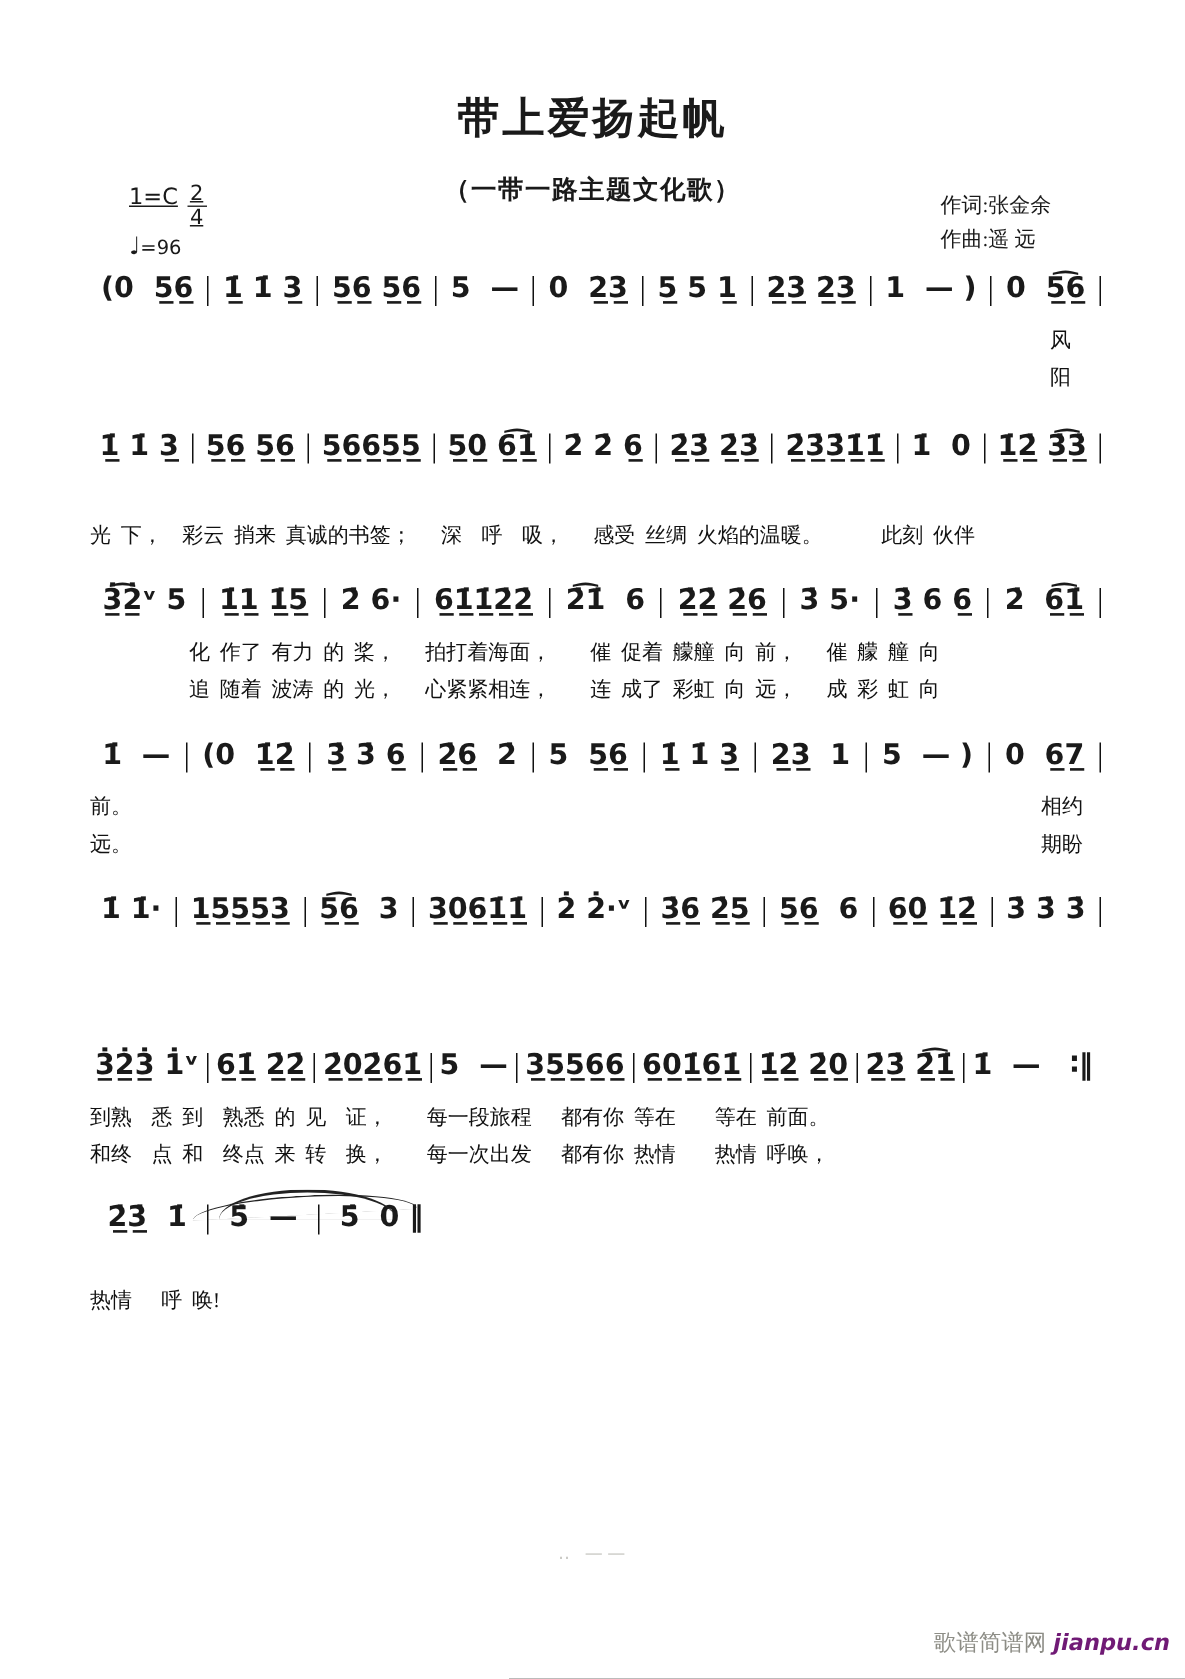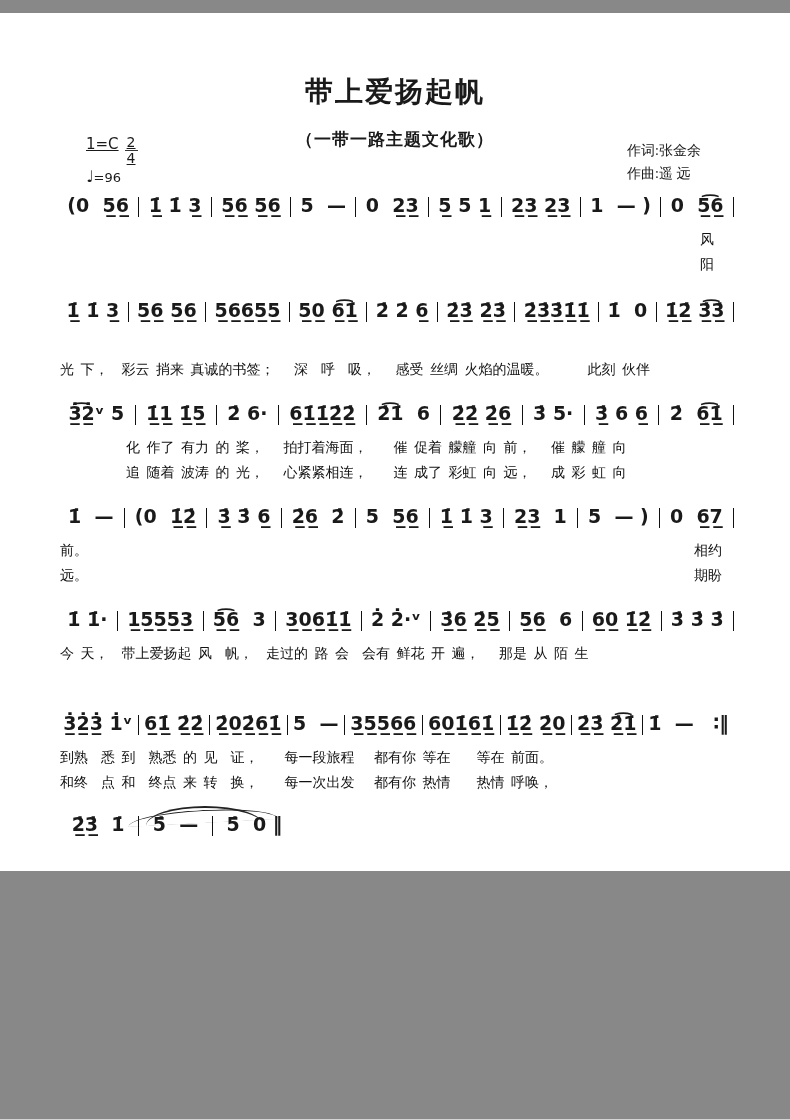--- a/index.html
+++ b/index.html
@@ -1,17 +1,17 @@
 <!DOCTYPE html>
 <html><head>
 <meta charset="utf-8">
 <style>
   html,body{margin:0;padding:0;background:#888;}
   .page{
-    position:relative;width:790px;height:858px;margin:13px auto;
+    position:relative;width:790px;height:1119px;margin:0 auto;
     background:#ffffff;overflow:hidden;
     font-family:"Liberation Serif","DejaVu Serif",serif;color:#1a1a1a;
   }
   .title{
     position:absolute;top:60px;left:0;width:100%;text-align:center;
     font-size:28px;font-weight:bold;letter-spacing:2px;
   }
   .subtitle{
     position:absolute;top:115px;left:0;width:100%;text-align:center;
     font-size:17px;font-weight:bold;letter-spacing:1px;
@@ -115,21 +115,20 @@
       <span>相约</span>
     </div>
     <div class="lyr2 split">
       <span>远。</span>
       <span>期盼</span>
     </div>
   </div>
 
   <div class="line" style="top:595px">
     <div class="notes"><span class="measure">1̇ 1̇·</span><span class="barline"></span><span class="measure">1̲5̲5̲5̲3̲</span><span class="barline"></span><span class="measure">5̲͡6̲  3</span><span class="barline"></span><span class="measure">3̲0̲6̲1̲̇1̲̇</span><span class="barline"></span><span class="measure">2̇ 2̇·ᵛ</span><span class="barline"></span><span class="measure">3̲̇6̲ 2̲̇5̲</span><span class="barline"></span><span class="measure">5̲6̲  6</span><span class="barline"></span><span class="measure">6̲0̲ 1̲̇2̲̇</span><span class="barline"></span><span class="measure">3̇ 3̇ 3̇</span><span class="barline"></span></div>
-    <div class="lyr">今 天，  带上爱扬起 风  帆，  走过的 路 会  会有 鲜花 开 遍，   那是 从 陌 生</div>
   </div>
 
   <div class="line" style="top:699px">
     <div class="notes"><span class="measure">3̲̇2̲̇3̲̇ 1̇ᵛ</span><span class="barline"></span><span class="measure">6̲1̲̇ 2̲̇2̲̇</span><span class="barline"></span><span class="measure">2̲̇0̲2̲̇6̲1̲̇</span><span class="barline"></span><span class="measure">5  —</span><span class="barline"></span><span class="measure">3̲5̲5̲6̲6̲</span><span class="barline"></span><span class="measure">6̲0̲1̲̇6̲1̲̇</span><span class="barline"></span><span class="measure">1̲̇2̲̇ 2̲̇0̲</span><span class="barline"></span><span class="measure">2̲̇3̲̇ 2̲̇͡1̲̇</span><span class="barline"></span><span class="measure">1̇  —   ∶‖</span></div>
     <div class="lyr">到熟  悉 到  熟悉 的 见  证，    每一段旅程   都有你 等在    等在 前面。</div>
     <div class="lyr2">和终  点 和  终点 来 转  换，    每一次出发   都有你 热情    热情 呼唤，</div>
   </div>
 
   <div class="line" style="top:800px;width:238px">
     <div class="tie-arc"></div>

